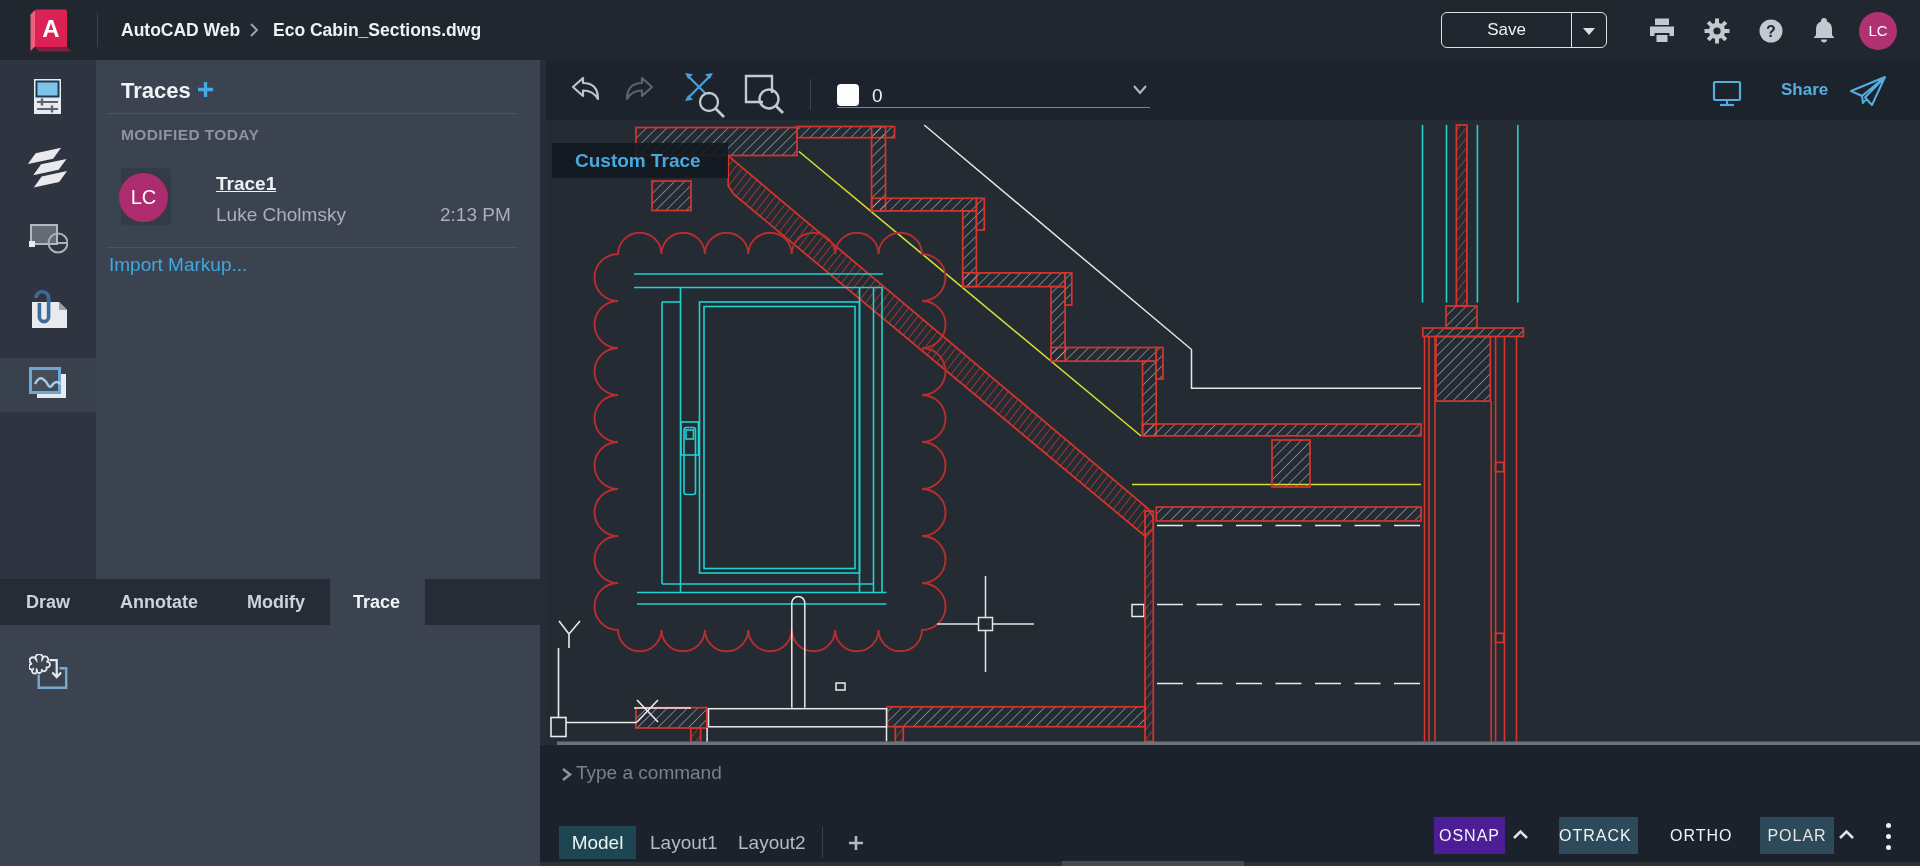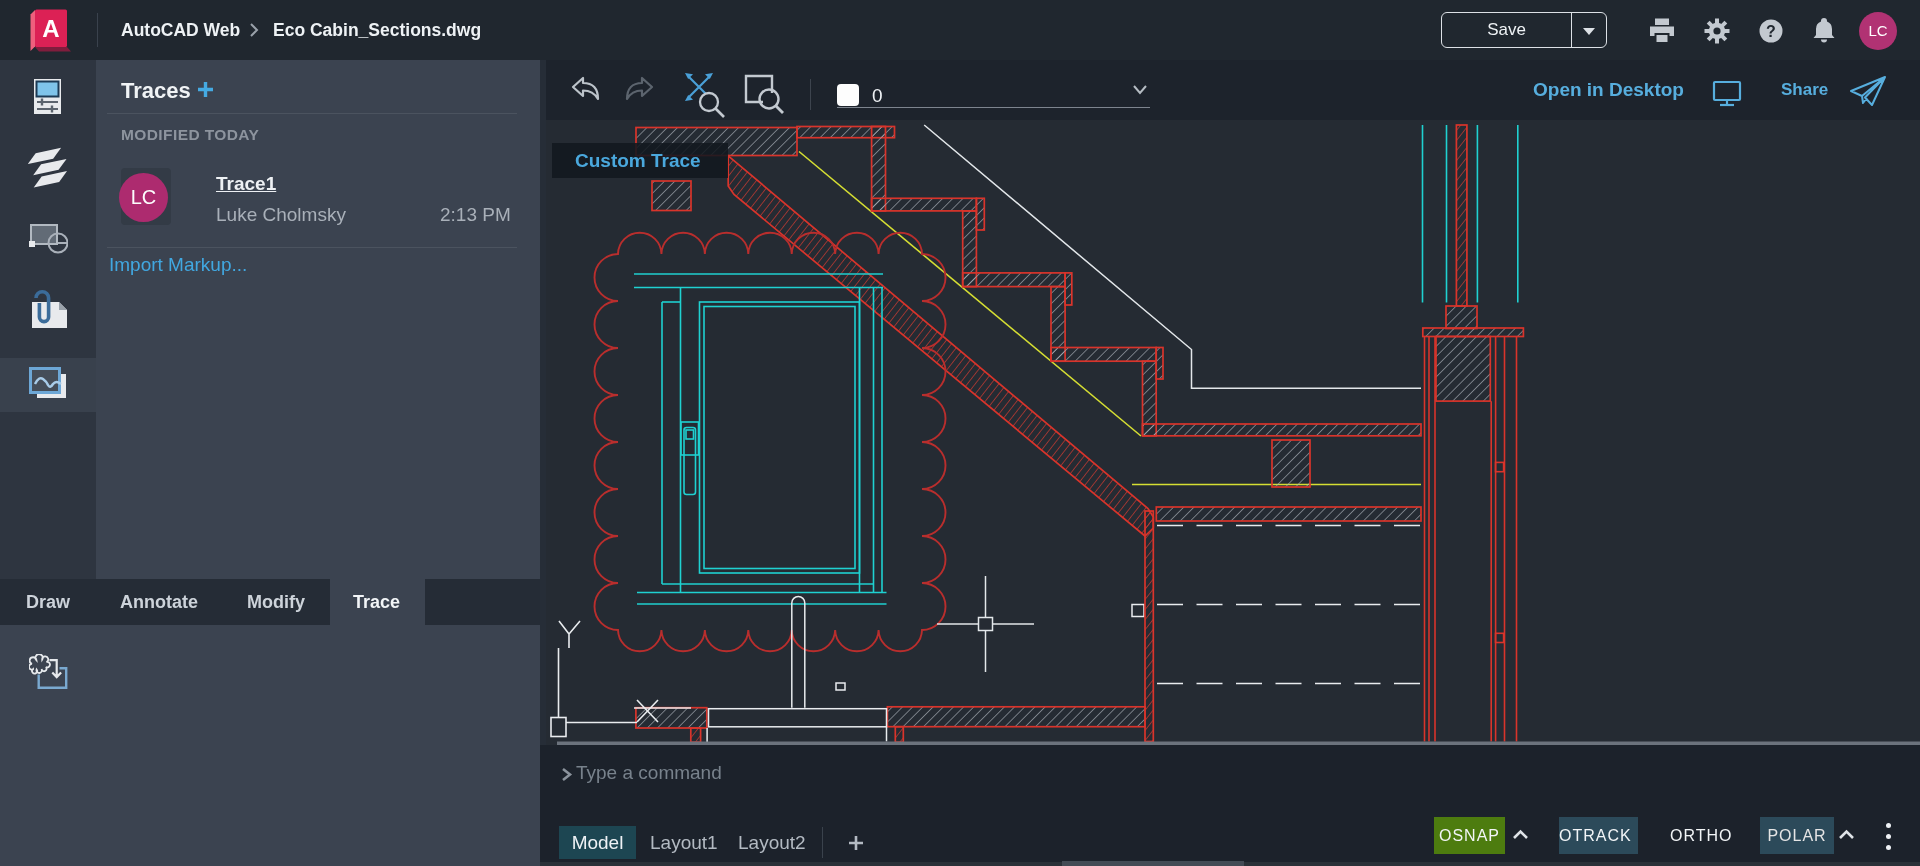--- a/index.html
+++ b/index.html
@@ -164,21 +164,20 @@
       <circle cx="26" cy="26" r="9.5" fill="none" stroke="#c3c9d0" stroke-width="2.4"></circle>
       <line x1="33" y1="33" x2="40" y2="40" stroke="#c3c9d0" stroke-width="2.8"></line>
     </svg>
     <div class="abs" style="left:264px;top:19px;width:1px;height:31px;background:#3d444e;"></div>
     <div class="abs" style="left:291px;top:24px;width:22px;height:22px;background:#fdfdfd;border-radius:4px;"></div>
     <div class="abs" style="left:326px;top:25px;font-size:19px;color:#eef1f4;">0</div>
     <div class="abs" style="left:291px;top:47px;width:313px;height:1px;background:#7d848e;"></div>
     <svg class="abs" style="left:586px;top:24px;" width="16" height="12" viewBox="0 0 16 12">
         <path d="M2,2 L8,9 L14,2" stroke="#b5bcc3" stroke-width="2" fill="none"></path>
       </svg>
-    <div class="abs" style="left:987px;top:0;height:60px;line-height:60px;font-size:19px;font-weight:bold;color:#57aede;">Open in Desktop</div>
     <svg class="abs" style="left:1166px;top:20px;" width="30" height="27" viewBox="0 0 30 27">
       <rect x="2" y="2" width="26" height="18" rx="1" fill="none" stroke="#57aede" stroke-width="2.2"></rect>
       <line x1="15" y1="20" x2="15" y2="25" stroke="#57aede" stroke-width="2.2"></line>
       <line x1="8" y1="25" x2="22" y2="25" stroke="#57aede" stroke-width="2.2"></line>
     </svg>
     <div class="abs" style="left:1235px;top:0;height:60px;line-height:60px;font-size:17px;font-weight:bold;color:#57aede;">Share</div>
     <svg class="abs" style="left:1303px;top:15px;" width="38" height="33" viewBox="0 0 38 33">
       <path d="M36,2 L2,16 L13,21 Z M36,2 L23,30 L16,22.5 Z M36,2 L13,21 L14,28 L18,23" fill="none" stroke="#57aede" stroke-width="2" stroke-linejoin="round"></path>
     </svg>
   </div>
@@ -305,21 +304,21 @@
         <path d="M2,2 L9,7.5 L2,13" stroke="#8b939c" stroke-width="2.6" fill="none"></path>
       </svg>
     <div class="abs" style="left:36px;top:17px;font-size:19px;color:#78828c;">Type a command</div>
     <div class="abs" style="left:19px;top:81px;width:77px;height:33px;background:#1d4652;color:#eef2f5;font-size:19px;text-align:center;line-height:33px;">Model</div>
     <div class="abs" style="left:110px;top:81px;height:33px;line-height:33px;color:#b3bac2;font-size:19px;">Layout1</div>
     <div class="abs" style="left:198px;top:81px;height:33px;line-height:33px;color:#b3bac2;font-size:19px;">Layout2</div>
     <div class="abs" style="left:282px;top:82px;width:1px;height:31px;background:#3a424c;"></div>
     <svg class="abs" style="left:307px;top:89px;" width="18" height="18" viewBox="0 0 18 18">
         <path d="M9,2 v14 M2,9 h14" stroke="#b3bac2" stroke-width="2.6"></path>
       </svg>
-    <div class="abs" style="left:894px;top:72px;width:71px;height:37px;background:#4d7c0f;color:#f2f5f7;font-size:16px;letter-spacing:1px;text-align:center;line-height:37px;">OSNAP</div>
+    <div class="abs" style="left:894px;top:72px;width:71px;height:37px;background:#4c1d95;color:#f2f5f7;font-size:16px;letter-spacing:1px;text-align:center;line-height:37px;">OSNAP</div>
     <svg class="abs" style="left:972px;top:84px;" width="17" height="12" viewBox="0 0 17 12">
         <path d="M2,9 L8.5,2.5 L15,9" stroke="#dfe3e7" stroke-width="2.6" fill="none"></path>
       </svg>
     <div class="abs" style="left:1019px;top:72px;width:79px;height:37px;background:#2c4a5a;color:#f2f5f7;font-size:16px;letter-spacing:1px;line-height:37px;">OTRACK</div>
     <div class="abs" style="left:1130px;top:72px;height:37px;line-height:37px;color:#f2f5f7;font-size:16px;letter-spacing:1px;">ORTHO</div>
     <div class="abs" style="left:1220px;top:72px;width:74px;height:37px;background:#2c4a5a;color:#e5e5e5;font-size:16px;letter-spacing:1px;text-align:center;line-height:37px;">POLAR</div>
     <svg class="abs" style="left:1298px;top:84px;" width="17" height="12" viewBox="0 0 17 12">
         <path d="M2,9 L8.5,2.5 L15,9" stroke="#dfe3e7" stroke-width="2.6" fill="none"></path>
       </svg>
     <div class="abs" style="left:1346px;top:78px;width:5px;height:5px;border-radius:50%;background:#eef2f5;box-shadow:0 11px #eef2f5, 0 22px #eef2f5;"></div>

